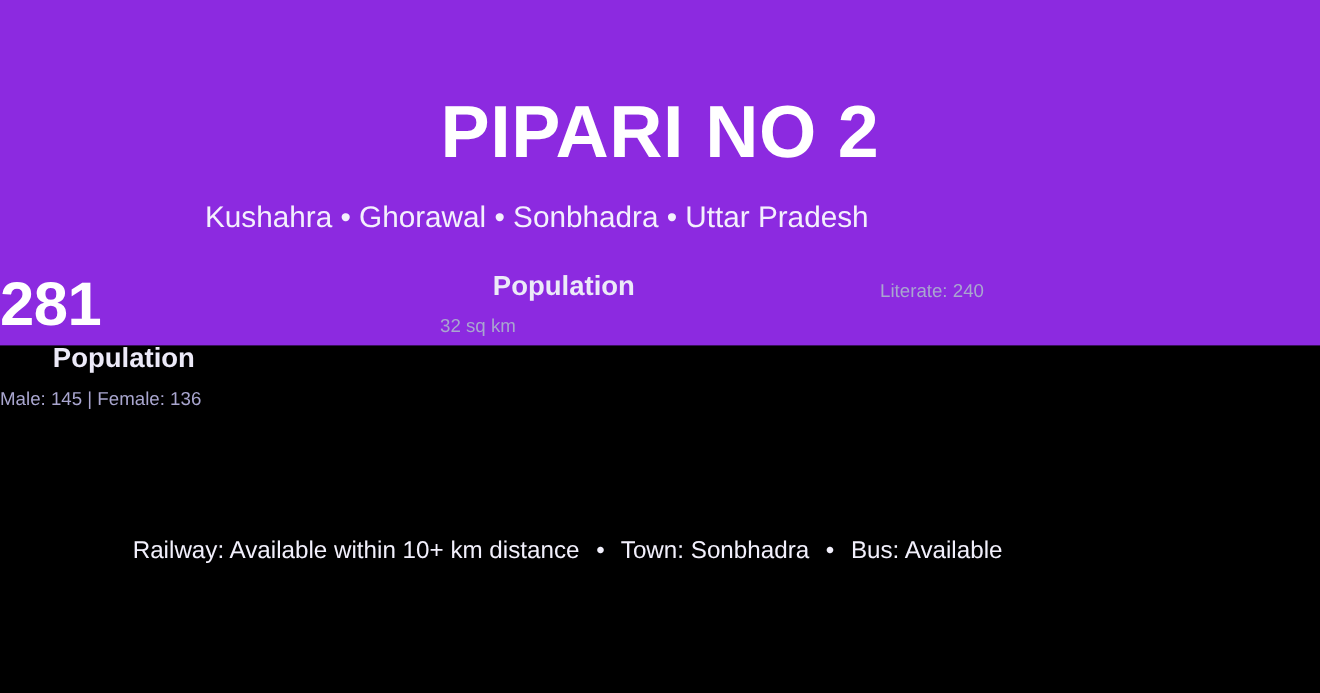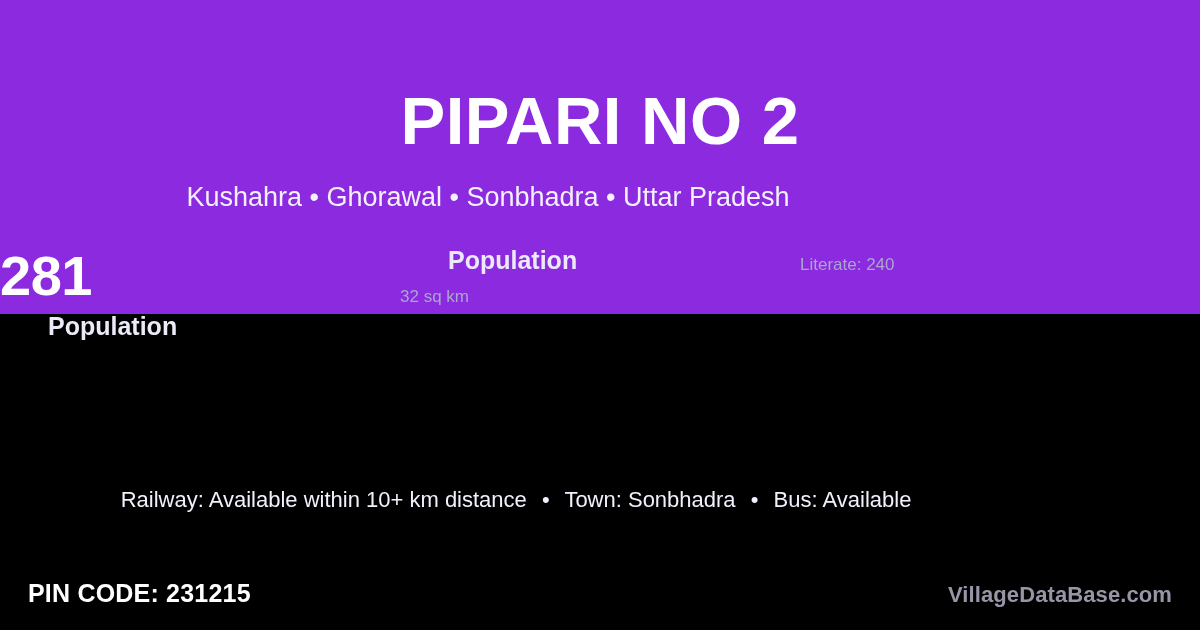--- a/index.html
+++ b/index.html
@@ -159,20 +159,21 @@
   <div class="header">
     <div class="village-title">PIPARI NO 2</div>
     <div class="village-subtitle">Kushahra • Ghorawal • Sonbhadra • Uttar Pradesh</div>
   </div>
 
   <div class="stats-row">
 
     <div class="stat-col">
       <div class="stat-value">281</div>
       <div class="stat-label">Population</div>
+      <div class="stat-sub">Male: 145 | Female: 136</div>
     </div>
 
     <div class="stat-col">
       <div class="stat-label">Population</div>
       <div class="stat-sub">32 sq km</div>
     </div>
 
     <div class="stat-col">
       <div class="stat-sub">Literate: 240</div>
     </div>
@@ -180,18 +181,14 @@
   </div>
 
   <div class="amenities">
     <span>Railway: Available within 10+ km distance</span>
     <span class="amenity-sep">•</span>
     <span>Town: Sonbhadra</span>
     <span class="amenity-sep">•</span>
     <span>Bus: Available</span>
   </div>
 
-  <div class="footer">
-    <div class="pin-code">PIN CODE: 231215</div>
-    <div class="brand">VillageDataBase.com</div>
-  </div>
 
 </div>
 
 </body></html>

